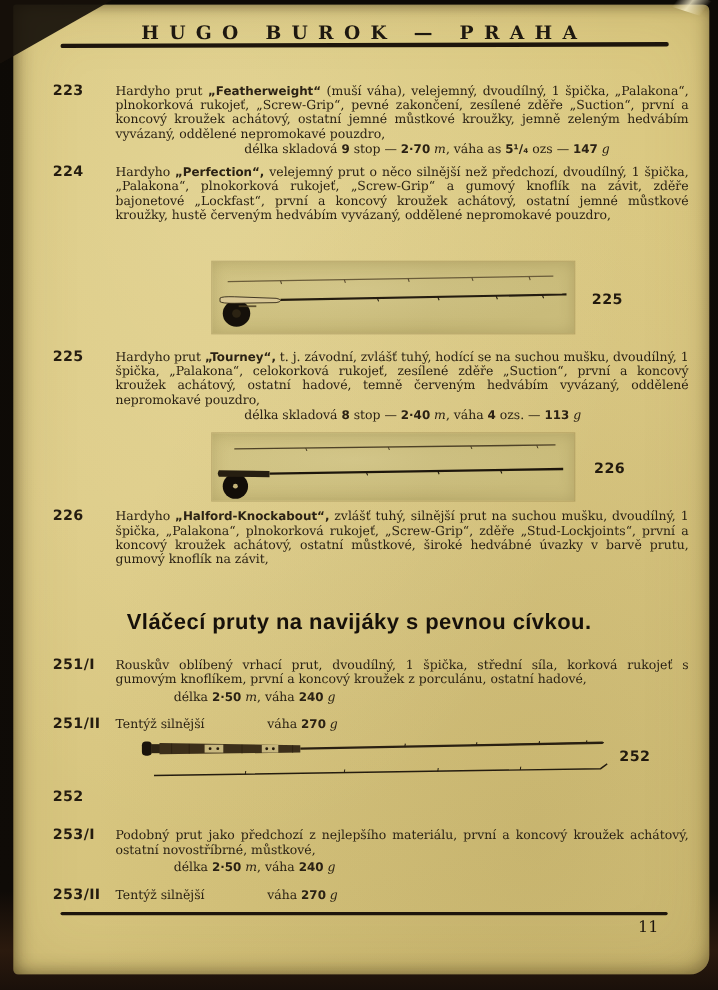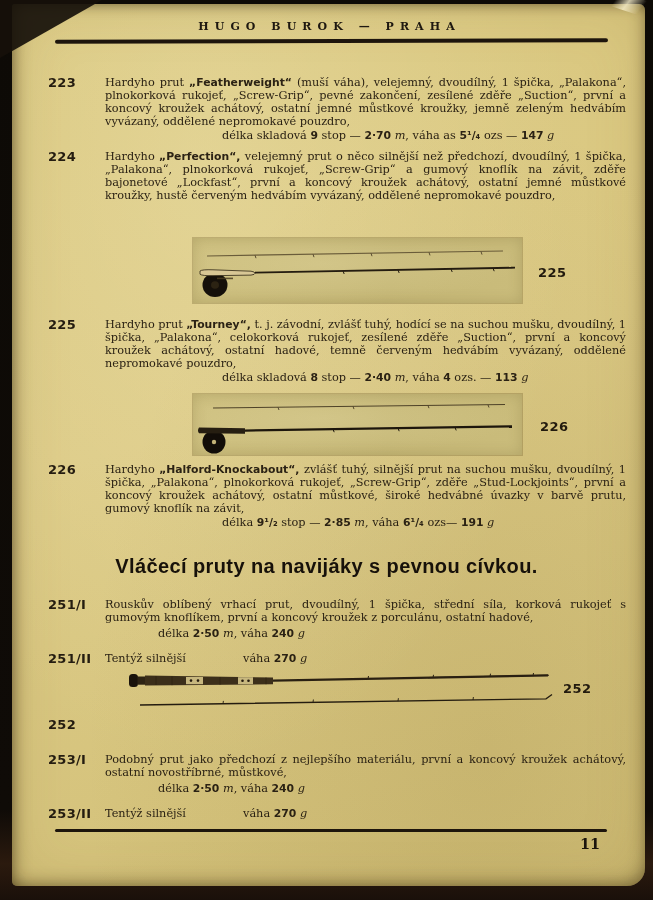--- a/index.html
+++ b/index.html
@@ -27,28 +27,28 @@
     clip-path:polygon(0 0, 100% 0, 0 100%);
     opacity:.92;
   }
   .crease-tr{
     position:absolute; left:608px; top:-4px; width:44px; height:16px;
     background:linear-gradient(110deg, transparent 20%, rgba(248,240,205,.8) 45%, transparent 75%);
     transform:rotate(18deg);
   }
   .masthead{
     position:absolute; left:0; top:20px; width:653px; text-align:center;
-    font-weight:bold; font-size:11px; letter-spacing:.55em; text-indent:.55em;
+    font-weight:bold; font-size:17px; letter-spacing:.55em; text-indent:.55em;
     color:#1e1810;
   }
   .rule{position:absolute; background:#1d150c; border-radius:2px;}
   .rule-top{left:55px; top:39px; width:553px; height:3.6px; transform:rotate(-.15deg);}
   .rule-bottom{left:55px; top:829px; width:552px; height:3.4px;}
   .page-number{
-    position:absolute; left:580px; top:835px; font-weight:bold; font-size:14.5px; color:#1c150d;
+    position:absolute; left:580px; top:835px; font-weight:normal; font-size:14.5px; color:#1c150d;
   }
   .section-heading{
     position:absolute; left:0; top:555px; width:653px; text-align:center;
     font-family:"Liberation Sans", sans-serif; font-weight:bold; font-size:20px;
     letter-spacing:.4px; color:#17110a;
   }
   .item{position:absolute; left:48px; width:578px; color:#2b2214; font-size:11.3px; line-height:12.9px;}
   .item .num{
     position:absolute; left:0; top:0;
     font-family:"DejaVu Sans", sans-serif; font-weight:bold; font-size:13px; letter-spacing:.3px;
@@ -125,21 +125,20 @@
       <path d="M6,33.5 Q4,36.5 6,39.3 L52,39.8 L52,34.2 Z" fill="#261e11"></path>
       <path d="M52,36.6 L319,32.4" stroke="#1d160c" stroke-width="2.2" fill="none"></path>
       <path d="M140,35.2 l1.2,3 M205,34.2 l1.2,3 M262,33.4 l1.2,3" stroke="#1d160c" stroke-width="1" fill="none"></path>
     </svg>
   </figure>
   <div class="fig-label" style="left:540px; top:419px;">226</div>
 
   <div class="item" style="top:464px">
     <div class="num">226</div>
     <div class="body"><span>Hardyho </span><span class="seg-b">„Halford-Knockabout“,</span><span> zvlášť tuhý, silnější prut na suchou mušku, dvoudílný, 1 špička, „Palakona“, plnokorková rukojeť, „Screw-Grip“, zděře „Stud-Lockjoints“, první a koncový kroužek achátový, ostatní můstkové, široké hedvábné úvazky v barvě prutu, gumový knoflík na závit,</span></div>
-    <div class="spec"><span>délka </span><span class="seg-b">9¹/₂</span><span> stop — </span><span class="seg-b">2·85</span><span> </span><span class="seg-i">m</span><span>, váha </span><span class="seg-b">6¹/₄</span><span> ozs— </span><span class="seg-b">191</span><span> </span><span class="seg-i">g</span></div>
   </div>
 
   <div class="section-heading">Vláčecí pruty na navijáky s pevnou cívkou.</div>
 
   <div class="item" style="top:599px">
     <div class="num">251/I</div>
     <div class="body"><span>Rouskův oblíbený vrhací prut, dvoudílný, 1 špička, střední síla, korková rukojeť s gumovým knoflíkem, první a koncový kroužek z porculánu, ostatní hadové,</span></div>
     <div class="spec short" style="margin-top:3px"><span>délka </span><span class="seg-b">2·50</span><span> </span><span class="seg-i">m</span><span>, váha </span><span class="seg-b">240</span><span> </span><span class="seg-i">g</span></div>
   </div>
 

